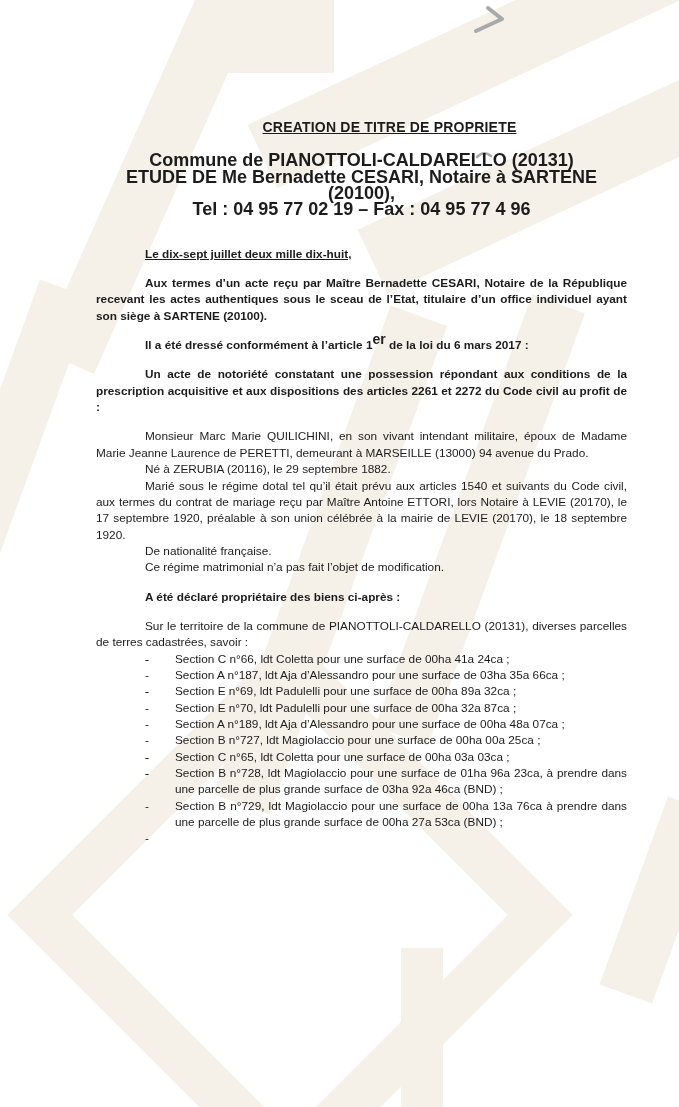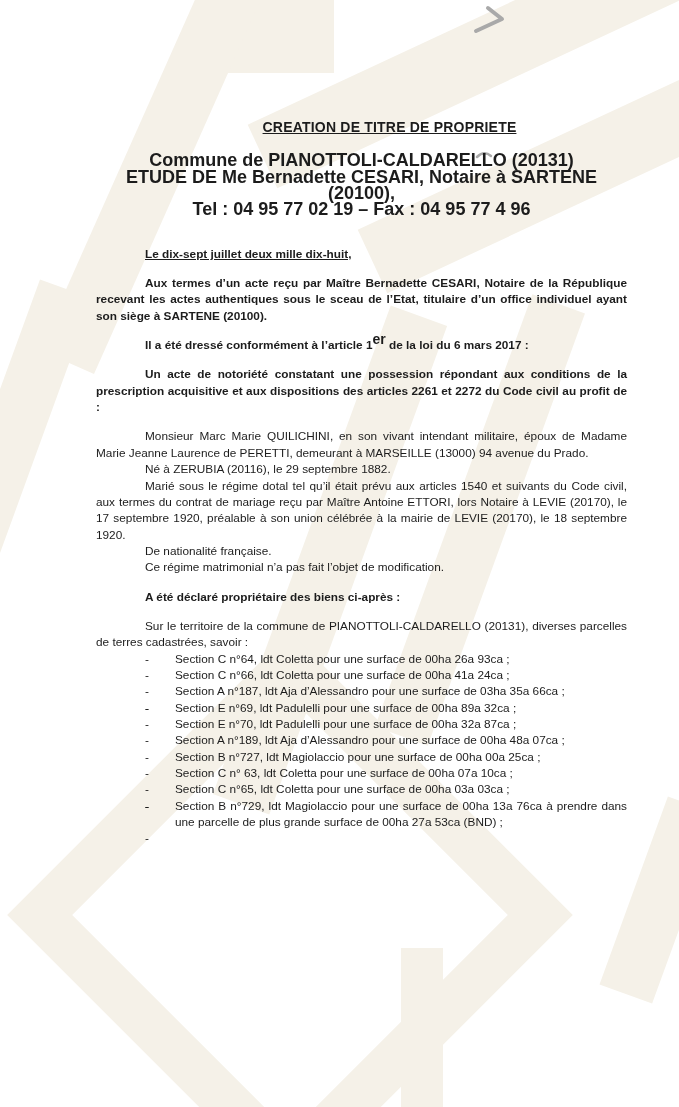--- a/index.html
+++ b/index.html
@@ -105,30 +105,30 @@
     <p class="para grouped">Né à ZERUBIA (20116), le 29 septembre 1882.</p>
     <p class="para grouped">Marié sous le régime dotal tel qu’il était prévu aux articles 1540 et suivants du Code civil, aux termes du contrat de mariage reçu par Maître Antoine ETTORI, lors Notaire à LEVIE (20170), le 17 septembre 1920, préalable à son union célébrée à la mairie de LEVIE (20170), le 18 septembre 1920.</p>
     <p class="para grouped">De nationalité française.</p>
     <p class="para grouped">Ce régime matrimonial n’a pas fait l’objet de modification.</p>
 
     <p class="para bold">A été déclaré propriétaire des biens ci-après :</p>
 
     <p class="para">Sur le territoire de la commune de PIANOTTOLI-CALDARELLO (20131), diverses parcelles de terres cadastrées, savoir :</p>
 
     <ul class="parcels">
-      <li class="parcel"><span class="dash">-</span><span>Section C n°64, ldt Coletta pour une surface de 00ha 26a 93ca ;</span></li>
+      <li class="parcel"><span class="dash">-</span></li>
       <li class="parcel"><span class="dash">-</span><span>Section C n°66, ldt Coletta pour une surface de 00ha 41a 24ca ;</span></li>
       <li class="parcel"><span class="dash">-</span><span>Section A n°187, ldt Aja d’Alessandro pour une surface de 03ha 35a 66ca ;</span></li>
       <li class="parcel"><span class="dash">-</span></li>
       <li class="parcel"><span class="dash">-</span><span>Section E n°69, ldt Padulelli pour une surface de 00ha 89a 32ca ;</span></li>
       <li class="parcel"><span class="dash">-</span><span>Section E n°70, ldt Padulelli pour une surface de 00ha 32a 87ca ;</span></li>
       <li class="parcel"><span class="dash">-</span><span>Section A n°189, ldt Aja d’Alessandro pour une surface de 00ha 48a 07ca ;</span></li>
       <li class="parcel"><span class="dash">-</span><span>Section B n°727, ldt Magiolaccio pour une surface de 00ha 00a 25ca ;</span></li>
-      <li class="parcel"><span class="dash">-</span><span>Section C n° 63, ldt Coletta pour une surface de 00ha 07a 10ca ;</span></li>
+      <li class="parcel"><span class="dash">-</span></li>
       <li class="parcel"><span class="dash">-</span><span>Section C n°65, ldt Coletta pour une surface de 00ha 03a 03ca ;</span></li>
       <li class="parcel"><span class="dash">-</span></li>
-      <li class="parcel"><span class="dash">-</span></li>
+      <li class="parcel"><span class="dash">-</span><span>Section B n°728, ldt Magiolaccio pour une surface de 01ha 96a 23ca, à prendre dans une parcelle de plus grande surface de 03ha 92a 46ca (BND) ;</span></li>
       <li class="parcel"><span class="dash">-</span><span>Section B n°729, ldt Magiolaccio pour une surface de 00ha 13a 76ca à prendre dans une parcelle de plus grande surface de 00ha 27a 53ca (BND) ;</span></li>
       <li class="parcel"><span class="dash">-</span></li>
     </ul>
 
   </div>
 </div>
 
 </body></html>

